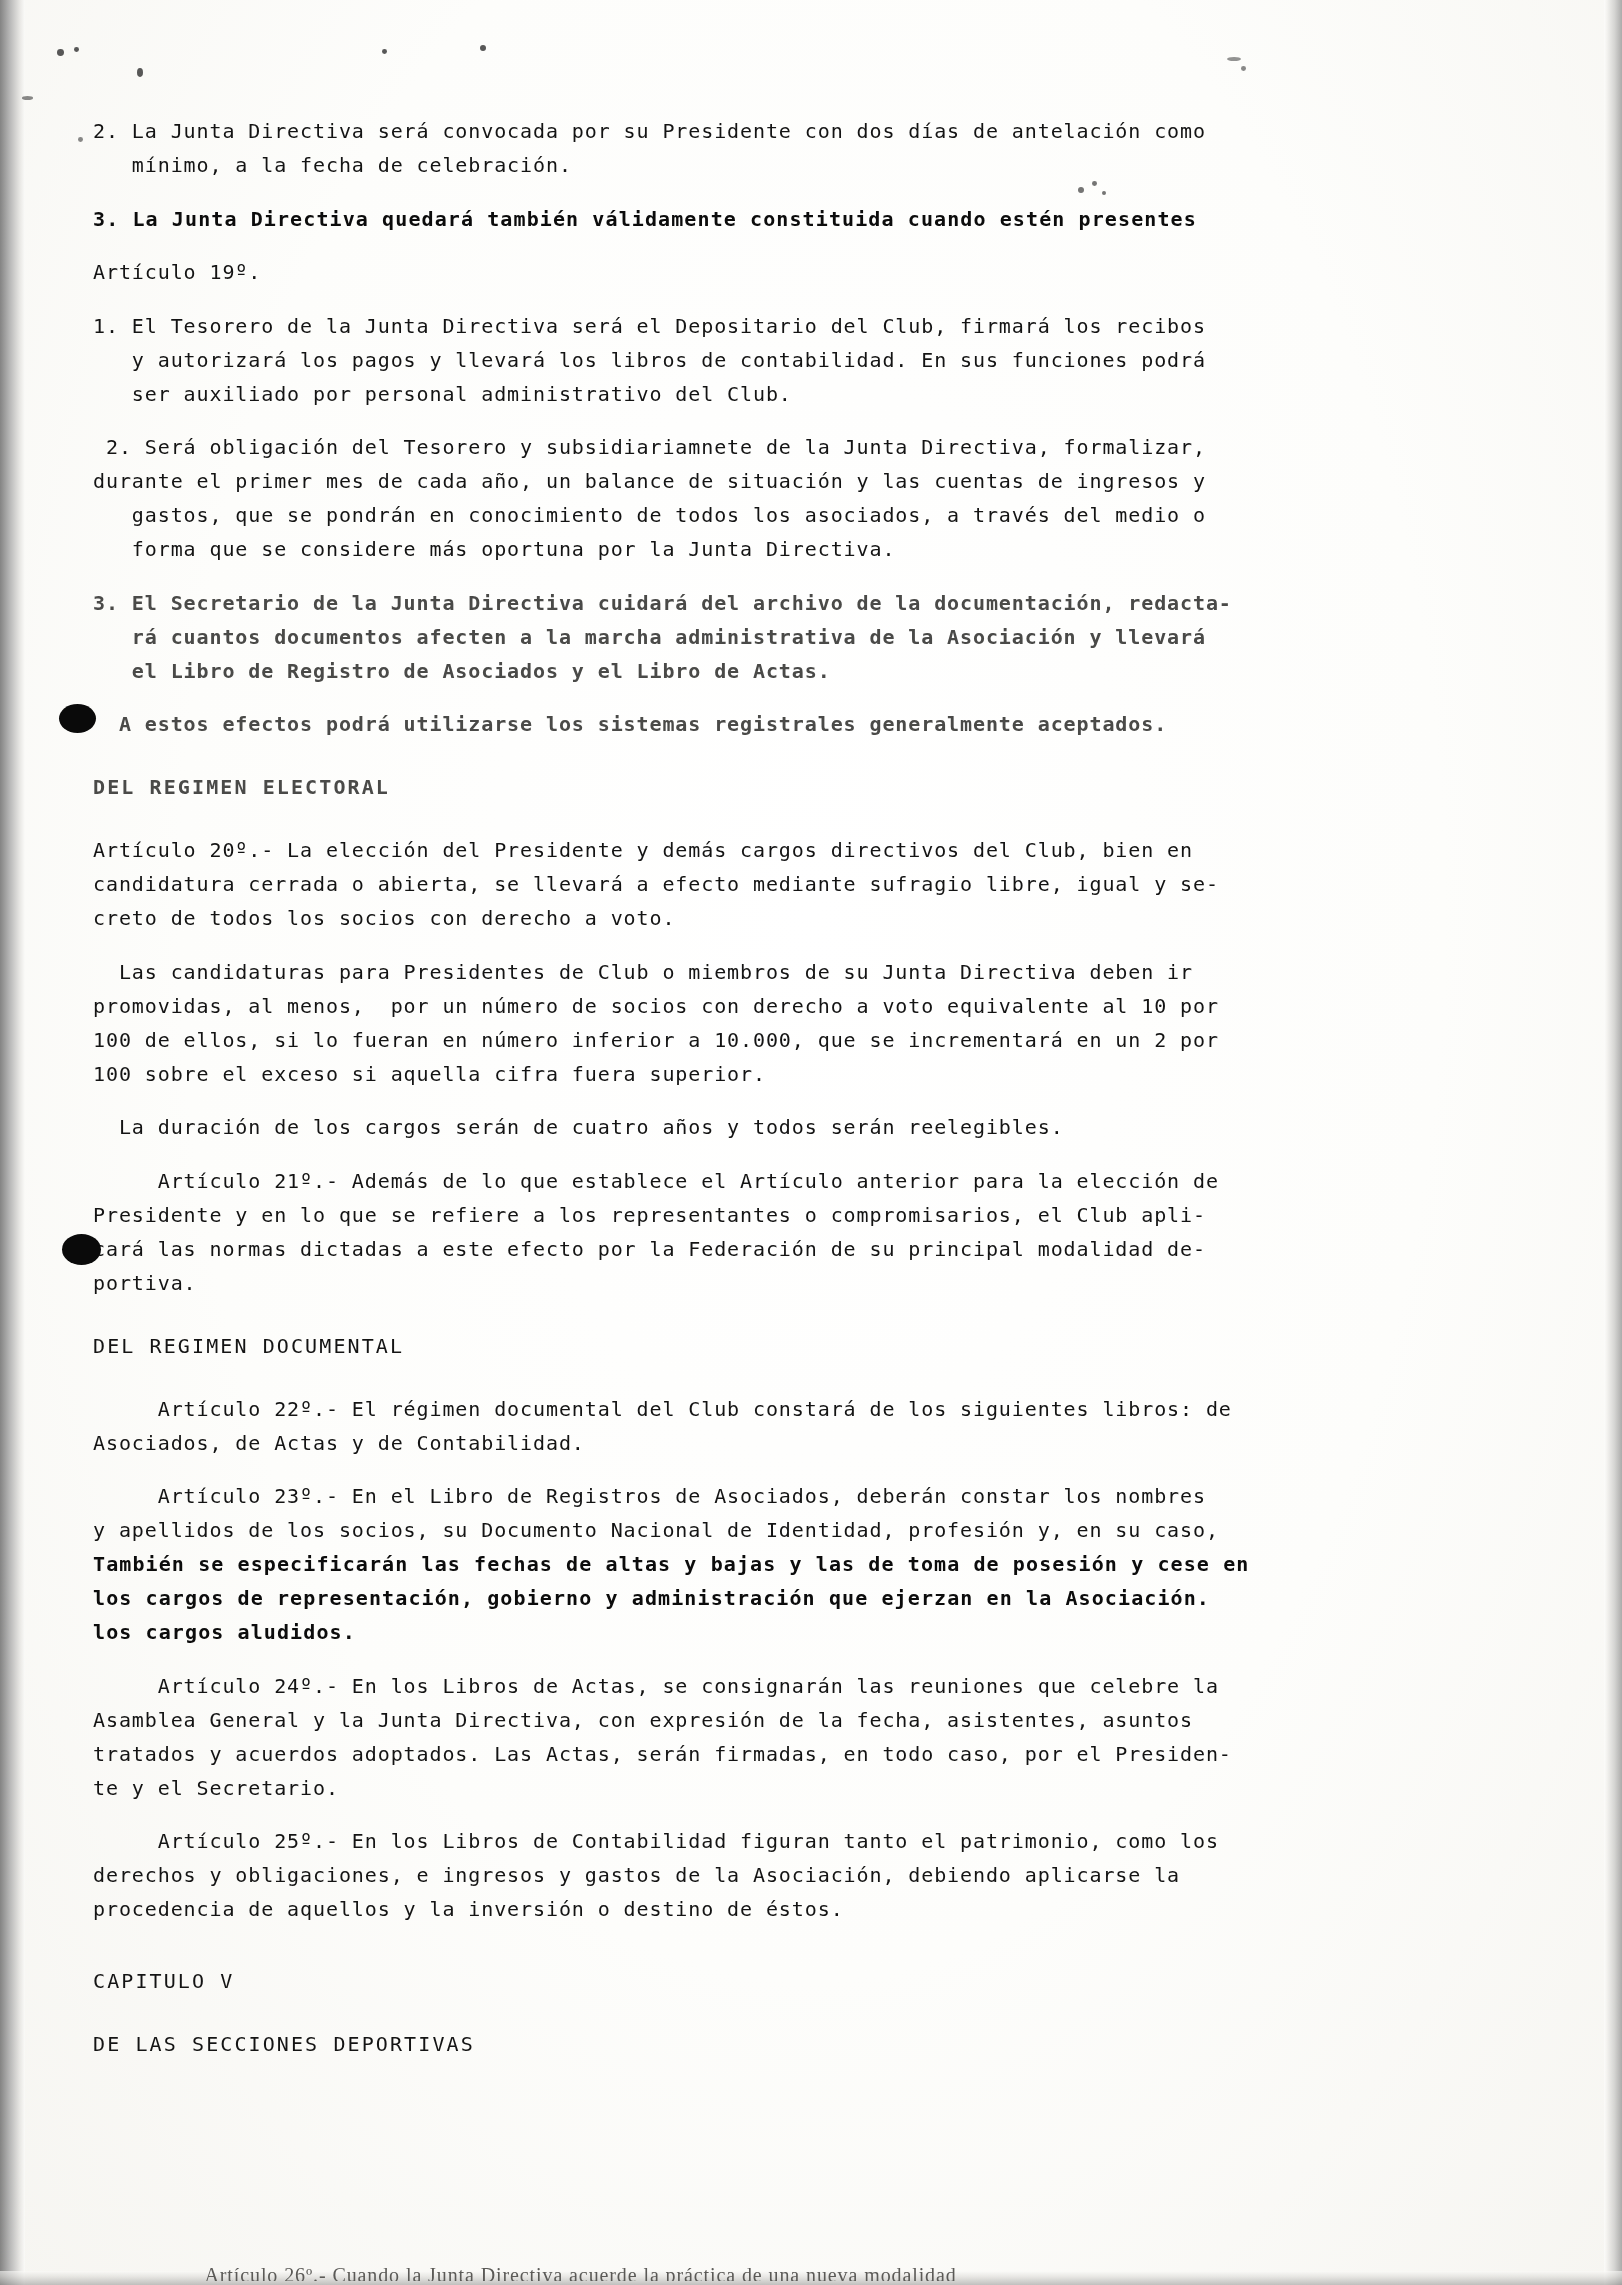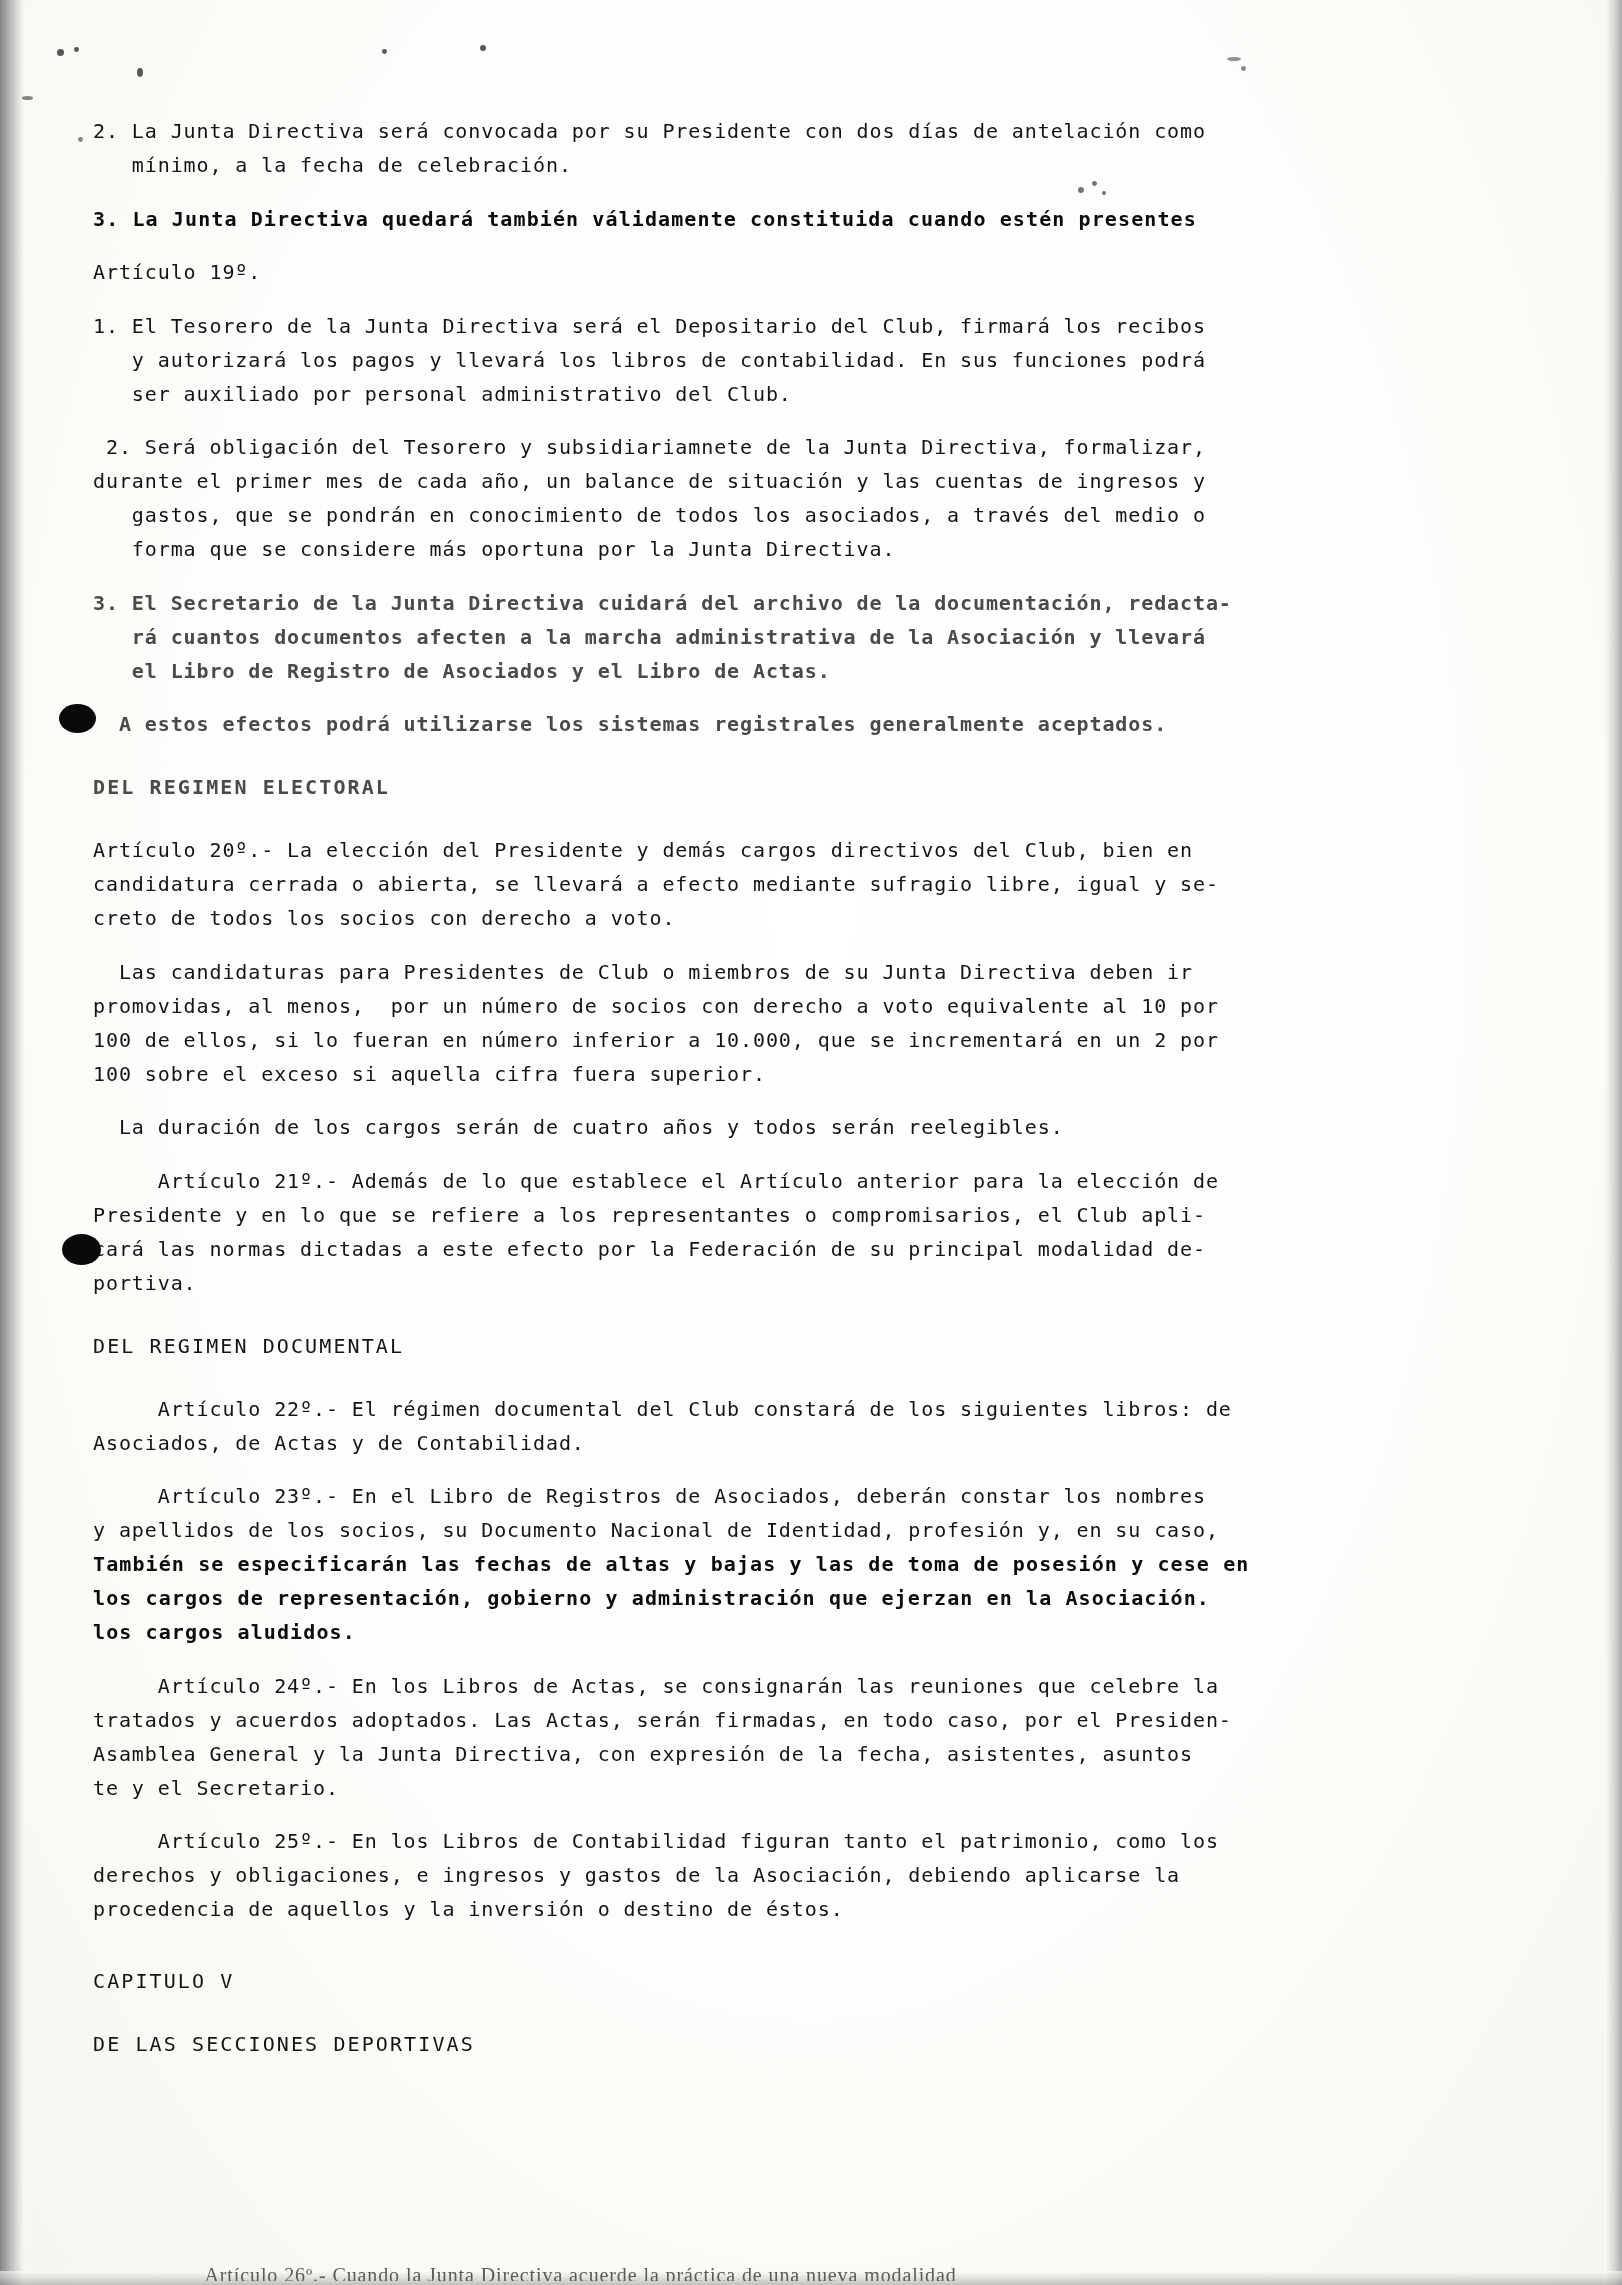--- a/index.html
+++ b/index.html
@@ -218,22 +218,22 @@
       <span class="ln">     Artículo 23º.- En el Libro de Registros de Asociados, deberán constar los nombres</span>
       <span class="ln">y apellidos de los socios, su Documento Nacional de Identidad, profesión y, en su caso,</span>
       <span class="ln smudge">También se especificarán las fechas de altas y bajas y las de toma de posesión y cese en</span>
       <span class="ln smudge">los cargos de representación, gobierno y administración que ejerzan en la Asociación.</span>
       <span class="ln smudge">los cargos aludidos.</span>
     </div>
     <div class="gap"></div>
 
     <div class="para noindent">
       <span class="ln">     Artículo 24º.- En los Libros de Actas, se consignarán las reuniones que celebre la</span>
+      <span class="ln">Asamblea General y la Junta Directiva, con expresión de la fecha, asistentes, asuntos</span>
       <span class="ln">tratados y acuerdos adoptados. Las Actas, serán firmadas, en todo caso, por el Presiden-</span>
-      <span class="ln">Asamblea General y la Junta Directiva, con expresión de la fecha, asistentes, asuntos</span>
       <span class="ln">te y el Secretario.</span>
     </div>
     <div class="gap"></div>
 
     <div class="para noindent">
       <span class="ln">     Artículo 25º.- En los Libros de Contabilidad figuran tanto el patrimonio, como los</span>
       <span class="ln">derechos y obligaciones, e ingresos y gastos de la Asociación, debiendo aplicarse la</span>
       <span class="ln">procedencia de aquellos y la inversión o destino de éstos.</span>
     </div>
     <div class="gap-lg"></div>

